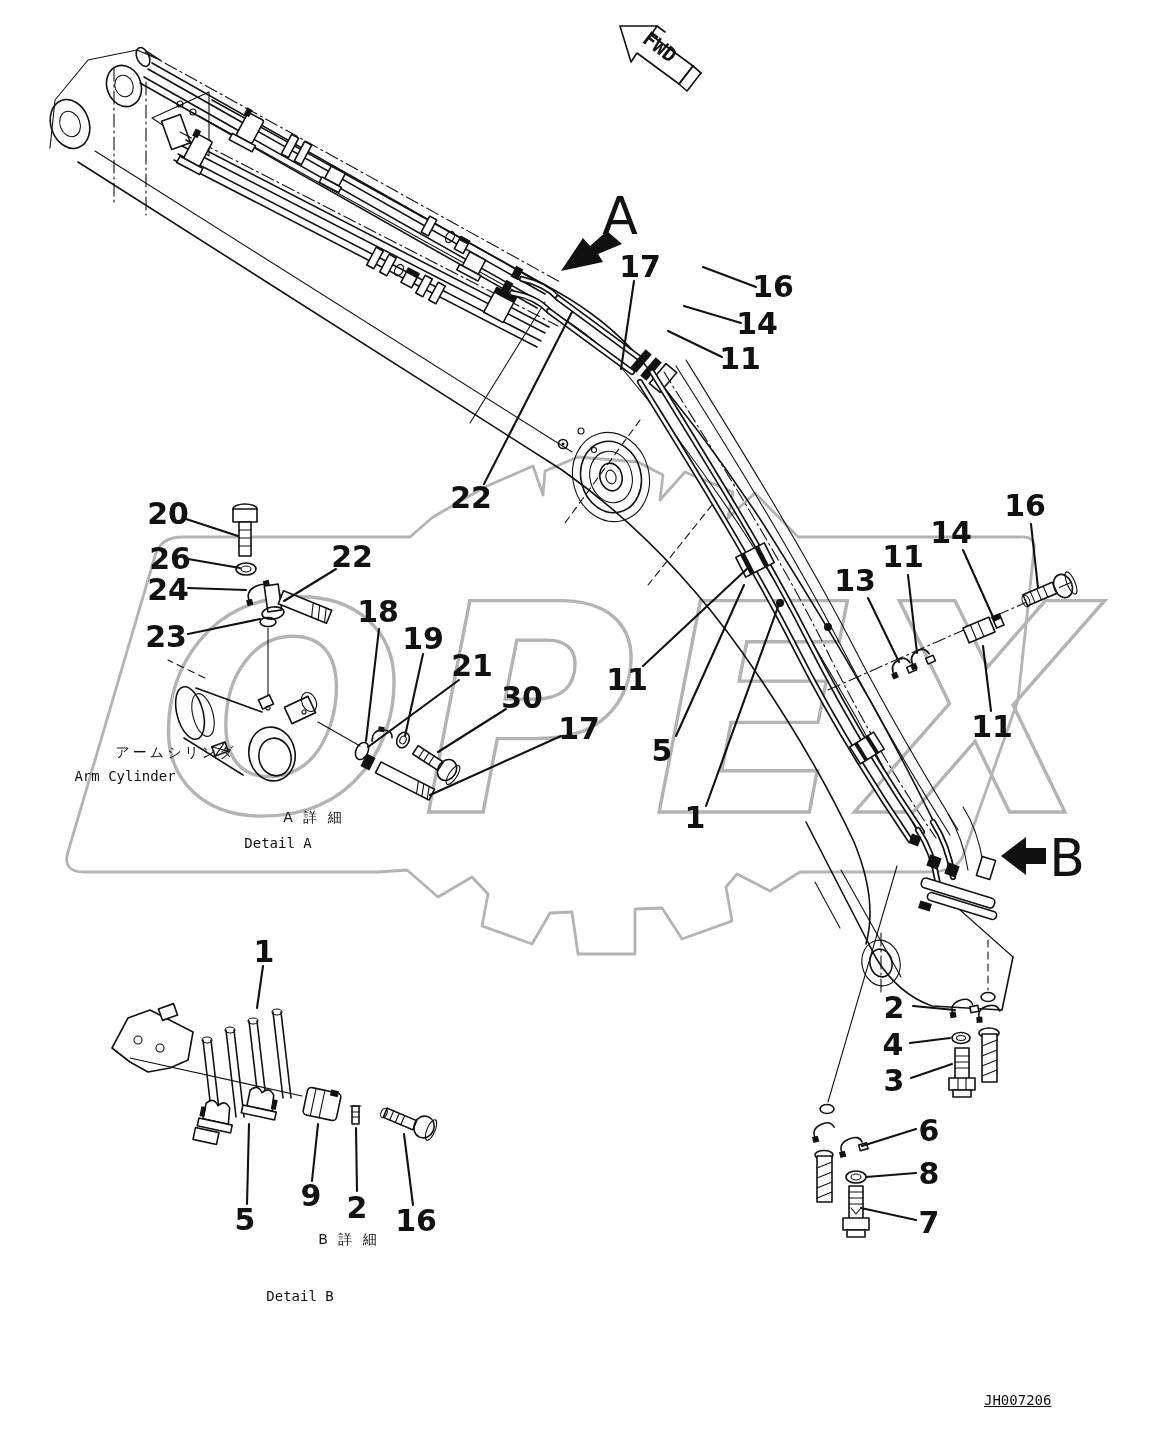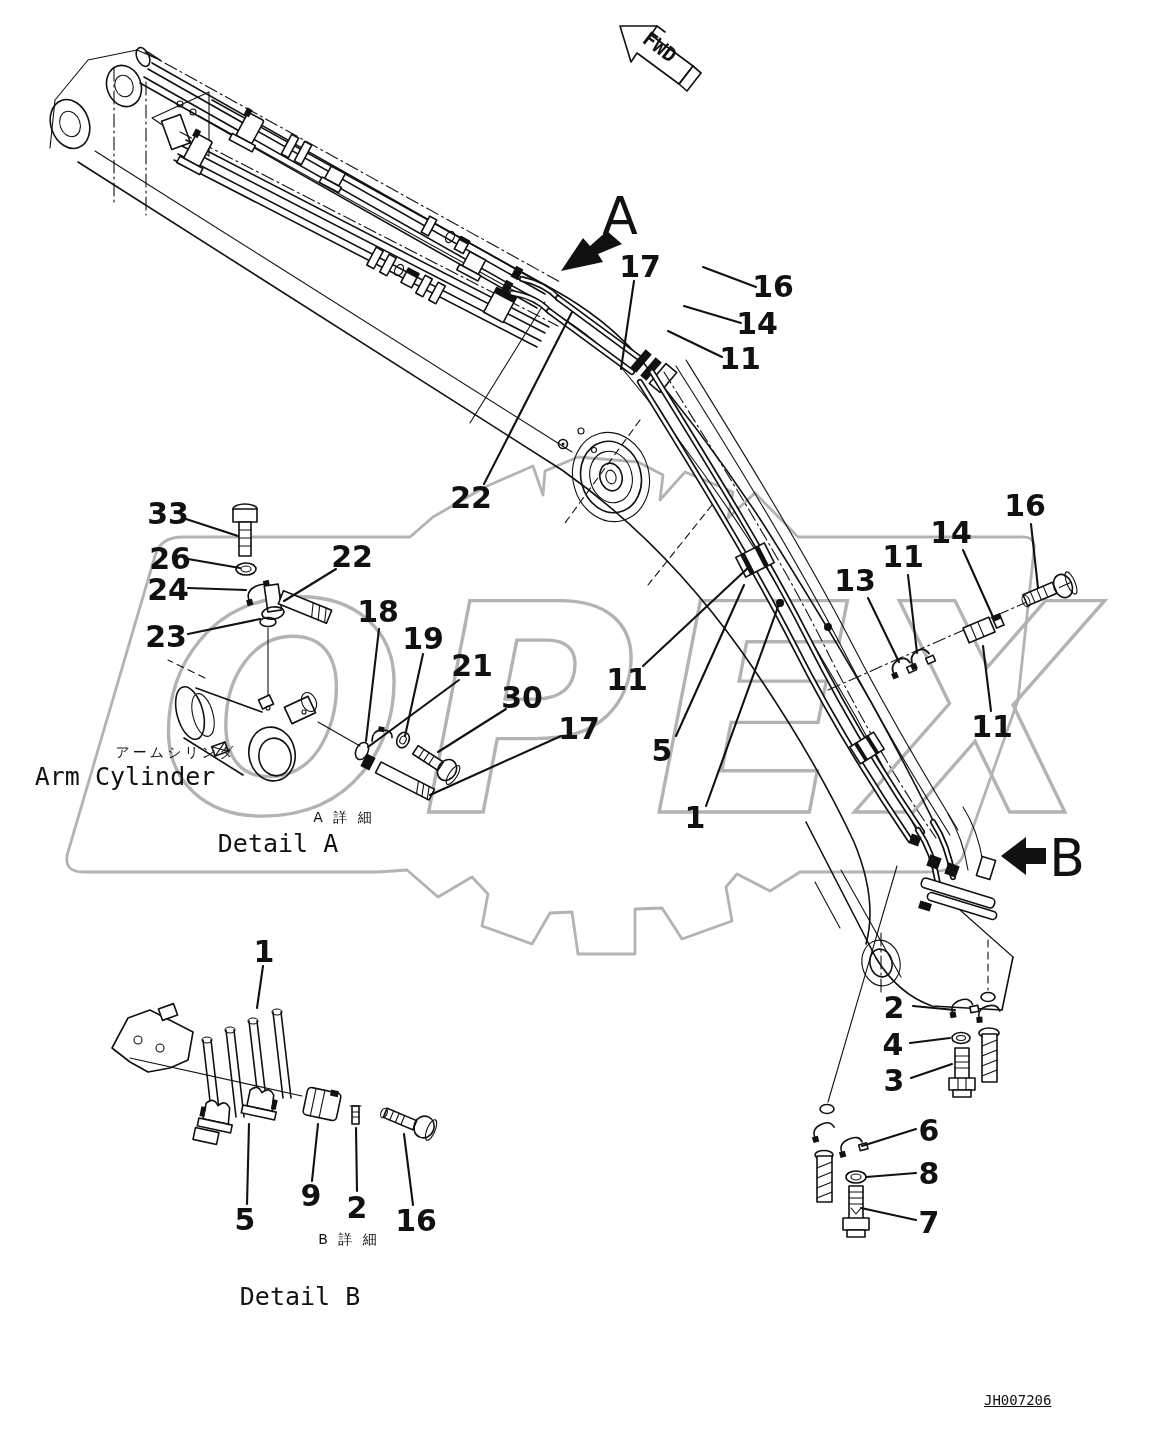--- a/index.html
+++ b/index.html
@@ -3,21 +3,21 @@
 <meta charset="utf-8">
 <style>
   html,body{margin:0;padding:0;background:#fff;}
   #stage{position:relative;width:1166px;height:1441px;background:#fff;overflow:hidden;
          font-family:"DejaVu Sans",sans-serif;color:#111;}
   #stage svg{position:absolute;left:0;top:0;}
   .lbl{position:absolute;transform:translate(-50%,-50%);white-space:nowrap;}
   .co{font-weight:bold;font-size:30px;letter-spacing:0px;}
   .viewletter{font-size:52px;font-weight:500;}
   .cap-ja{font-size:14px;letter-spacing:3px;font-family:"DejaVu Sans",sans-serif;margin-left:48px;}
-  .cap-en{font-size:25px;font-family:"DejaVu Sans Mono","Liberation Mono",monospace;}
+  .cap-en{font-size:14px;font-family:"DejaVu Sans Mono","Liberation Mono",monospace;}
   .code{font-size:14px;font-family:"DejaVu Sans Mono","Liberation Mono",monospace;transform:none;text-decoration:underline;}
   .fwd{font-size:20px;font-weight:bold;font-family:"DejaVu Sans Mono","Liberation Mono",monospace;
        transform:translate(-50%,-50%) rotate(37deg);}
   
   .sm{fill:none;stroke:#111;stroke-width:1.6;stroke-linecap:round;stroke-linejoin:round;}
   .st{fill:none;stroke:#111;stroke-width:1.1;stroke-linecap:round;stroke-linejoin:round;}
   .ld{fill:none;stroke:#111;stroke-width:2.1;stroke-linecap:round;}
   .wf{fill:#fff;stroke:#111;stroke-width:1.6;stroke-linejoin:round;}
   .dk{fill:#111;stroke:none;}
   .dsh{stroke-dasharray:7 5;}
@@ -553,21 +553,21 @@
 
   <div class="lbl fwd" style="left:660px;top:47px">FWD</div>
   <div class="lbl viewletter" style="left:620px;top:216px">A</div>
   <div class="lbl viewletter" style="left:1067px;top:858px">B</div>
 
   <div class="lbl co" style="left:640px;top:266px">17</div>
   <div class="lbl co" style="left:773px;top:286px">16</div>
   <div class="lbl co" style="left:757px;top:323px">14</div>
   <div class="lbl co" style="left:740px;top:358px">11</div>
   <div class="lbl co" style="left:471px;top:497px">22</div>
-  <div class="lbl co" style="left:168px;top:513px">33</div>
+  <div class="lbl co" style="left:168px;top:513px">20</div>
   <div class="lbl co" style="left:170px;top:558px">26</div>
   <div class="lbl co" style="left:168px;top:589px">24</div>
   <div class="lbl co" style="left:352px;top:556px">22</div>
   <div class="lbl co" style="left:166px;top:636px">23</div>
   <div class="lbl co" style="left:378px;top:611px">18</div>
   <div class="lbl co" style="left:423px;top:638px">19</div>
   <div class="lbl co" style="left:472px;top:665px">21</div>
   <div class="lbl co" style="left:522px;top:697px">30</div>
   <div class="lbl co" style="left:579px;top:728px">17</div>
   <div class="lbl co" style="left:627px;top:679px">11</div>
@@ -585,19 +585,19 @@
   <div class="lbl co" style="left:929px;top:1173px">8</div>
   <div class="lbl co" style="left:929px;top:1222px">7</div>
   <div class="lbl co" style="left:264px;top:951px">1</div>
   <div class="lbl co" style="left:245px;top:1219px">5</div>
   <div class="lbl co" style="left:311px;top:1195px">9</div>
   <div class="lbl co" style="left:357px;top:1207px">2</div>
   <div class="lbl co" style="left:416px;top:1220px">16</div>
 
   <div class="lbl cap-ja" style="left:128px;top:753px">アームシリンダ</div>
   <div class="lbl cap-en" style="left:125px;top:776px">Arm Cylinder</div>
-  <div class="lbl cap-ja" style="left:296px;top:818px">A 詳 細</div>
+  <div class="lbl cap-ja" style="left:266px;top:818px">A 詳 細</div>
   <div class="lbl cap-en" style="left:278px;top:843px">Detail A</div>
   <div class="lbl cap-ja" style="left:301px;top:1240px">B 詳 細</div>
   <div class="lbl cap-en" style="left:300px;top:1296px">Detail B</div>
 
   <div class="lbl code" style="left:984px;top:1392px;transform:none">JH007206</div>
 </div>
 
 </body></html>

